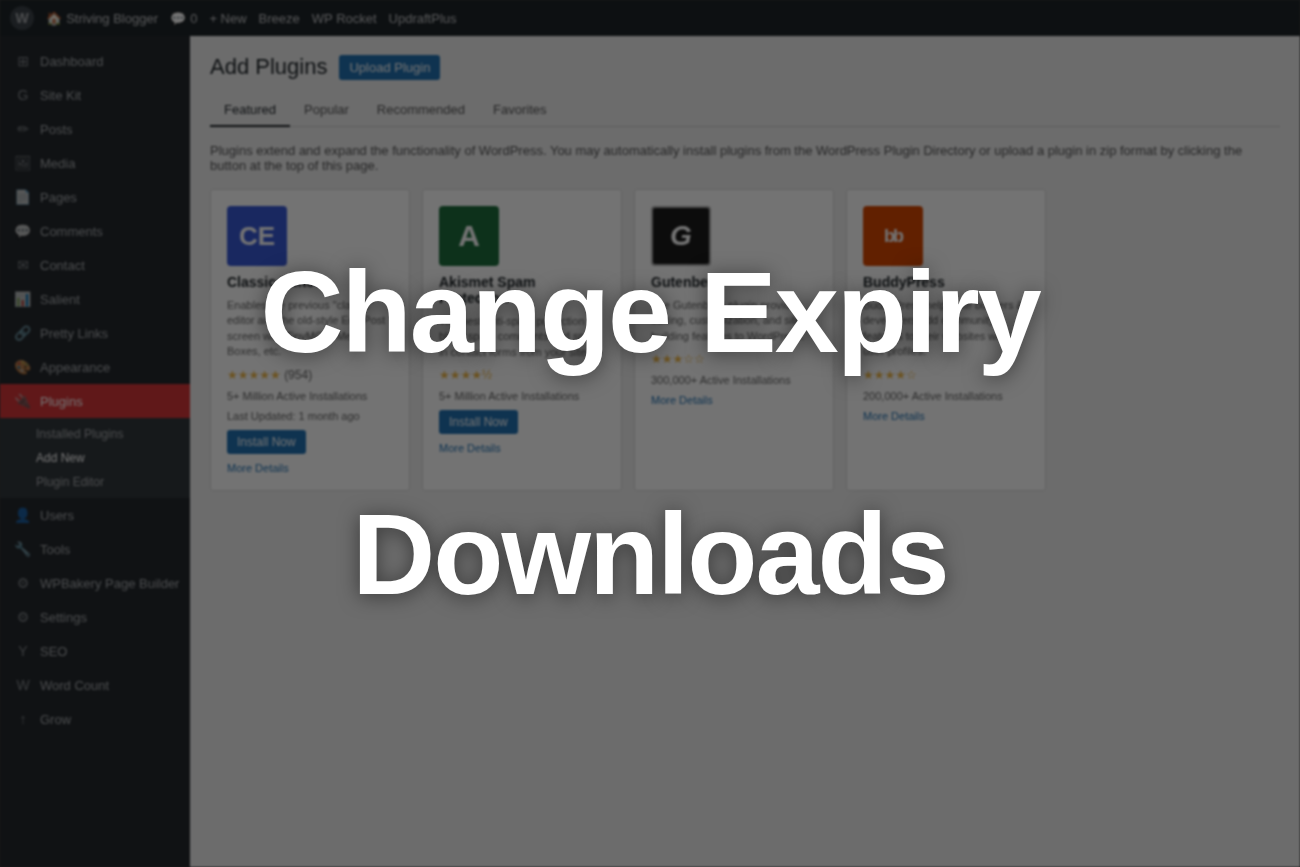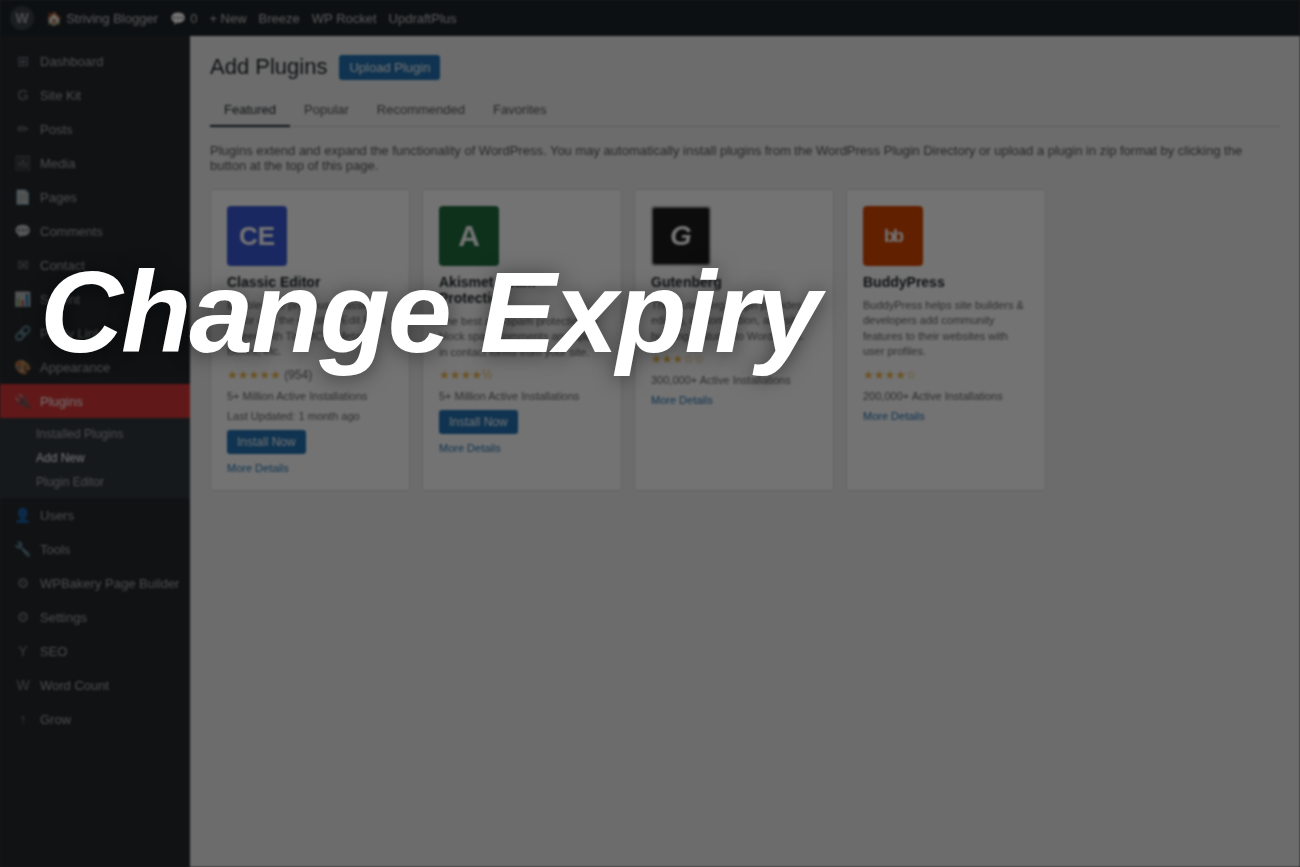--- a/index.html
+++ b/index.html
@@ -216,23 +216,23 @@
       align-self: flex-start;
     }
 
     
     .overlay-text {
       position: absolute;
       top: 0; left: 0;
       width: 100%; height: 100%;
       display: flex;
       align-items: center;
+      justify-content: center;
       z-index: 10;
       pointer-events: none;
-      font-style: italic;
     }
     .overlay-title {
       font-family: 'Arial Black', 'Arial', sans-serif;
       font-size: 115px;
       font-weight: 900;
       color: #ffffff;
       text-align: center;
       line-height: 1.05;
       letter-spacing: -2px;
       text-shadow: 0 2px 20px rgba(0,0,0,0.5);
@@ -400,15 +400,15 @@
 
       </div>
     </div>
   </div>
 </div>
 
 <div class="overlay-text">
   <div class="overlay-title">
     <span>Change Expiry</span><br>
     <br>
-    <br>
+    <span>Downloads</span><br>
   </div>
 </div>
 
 </body></html>

